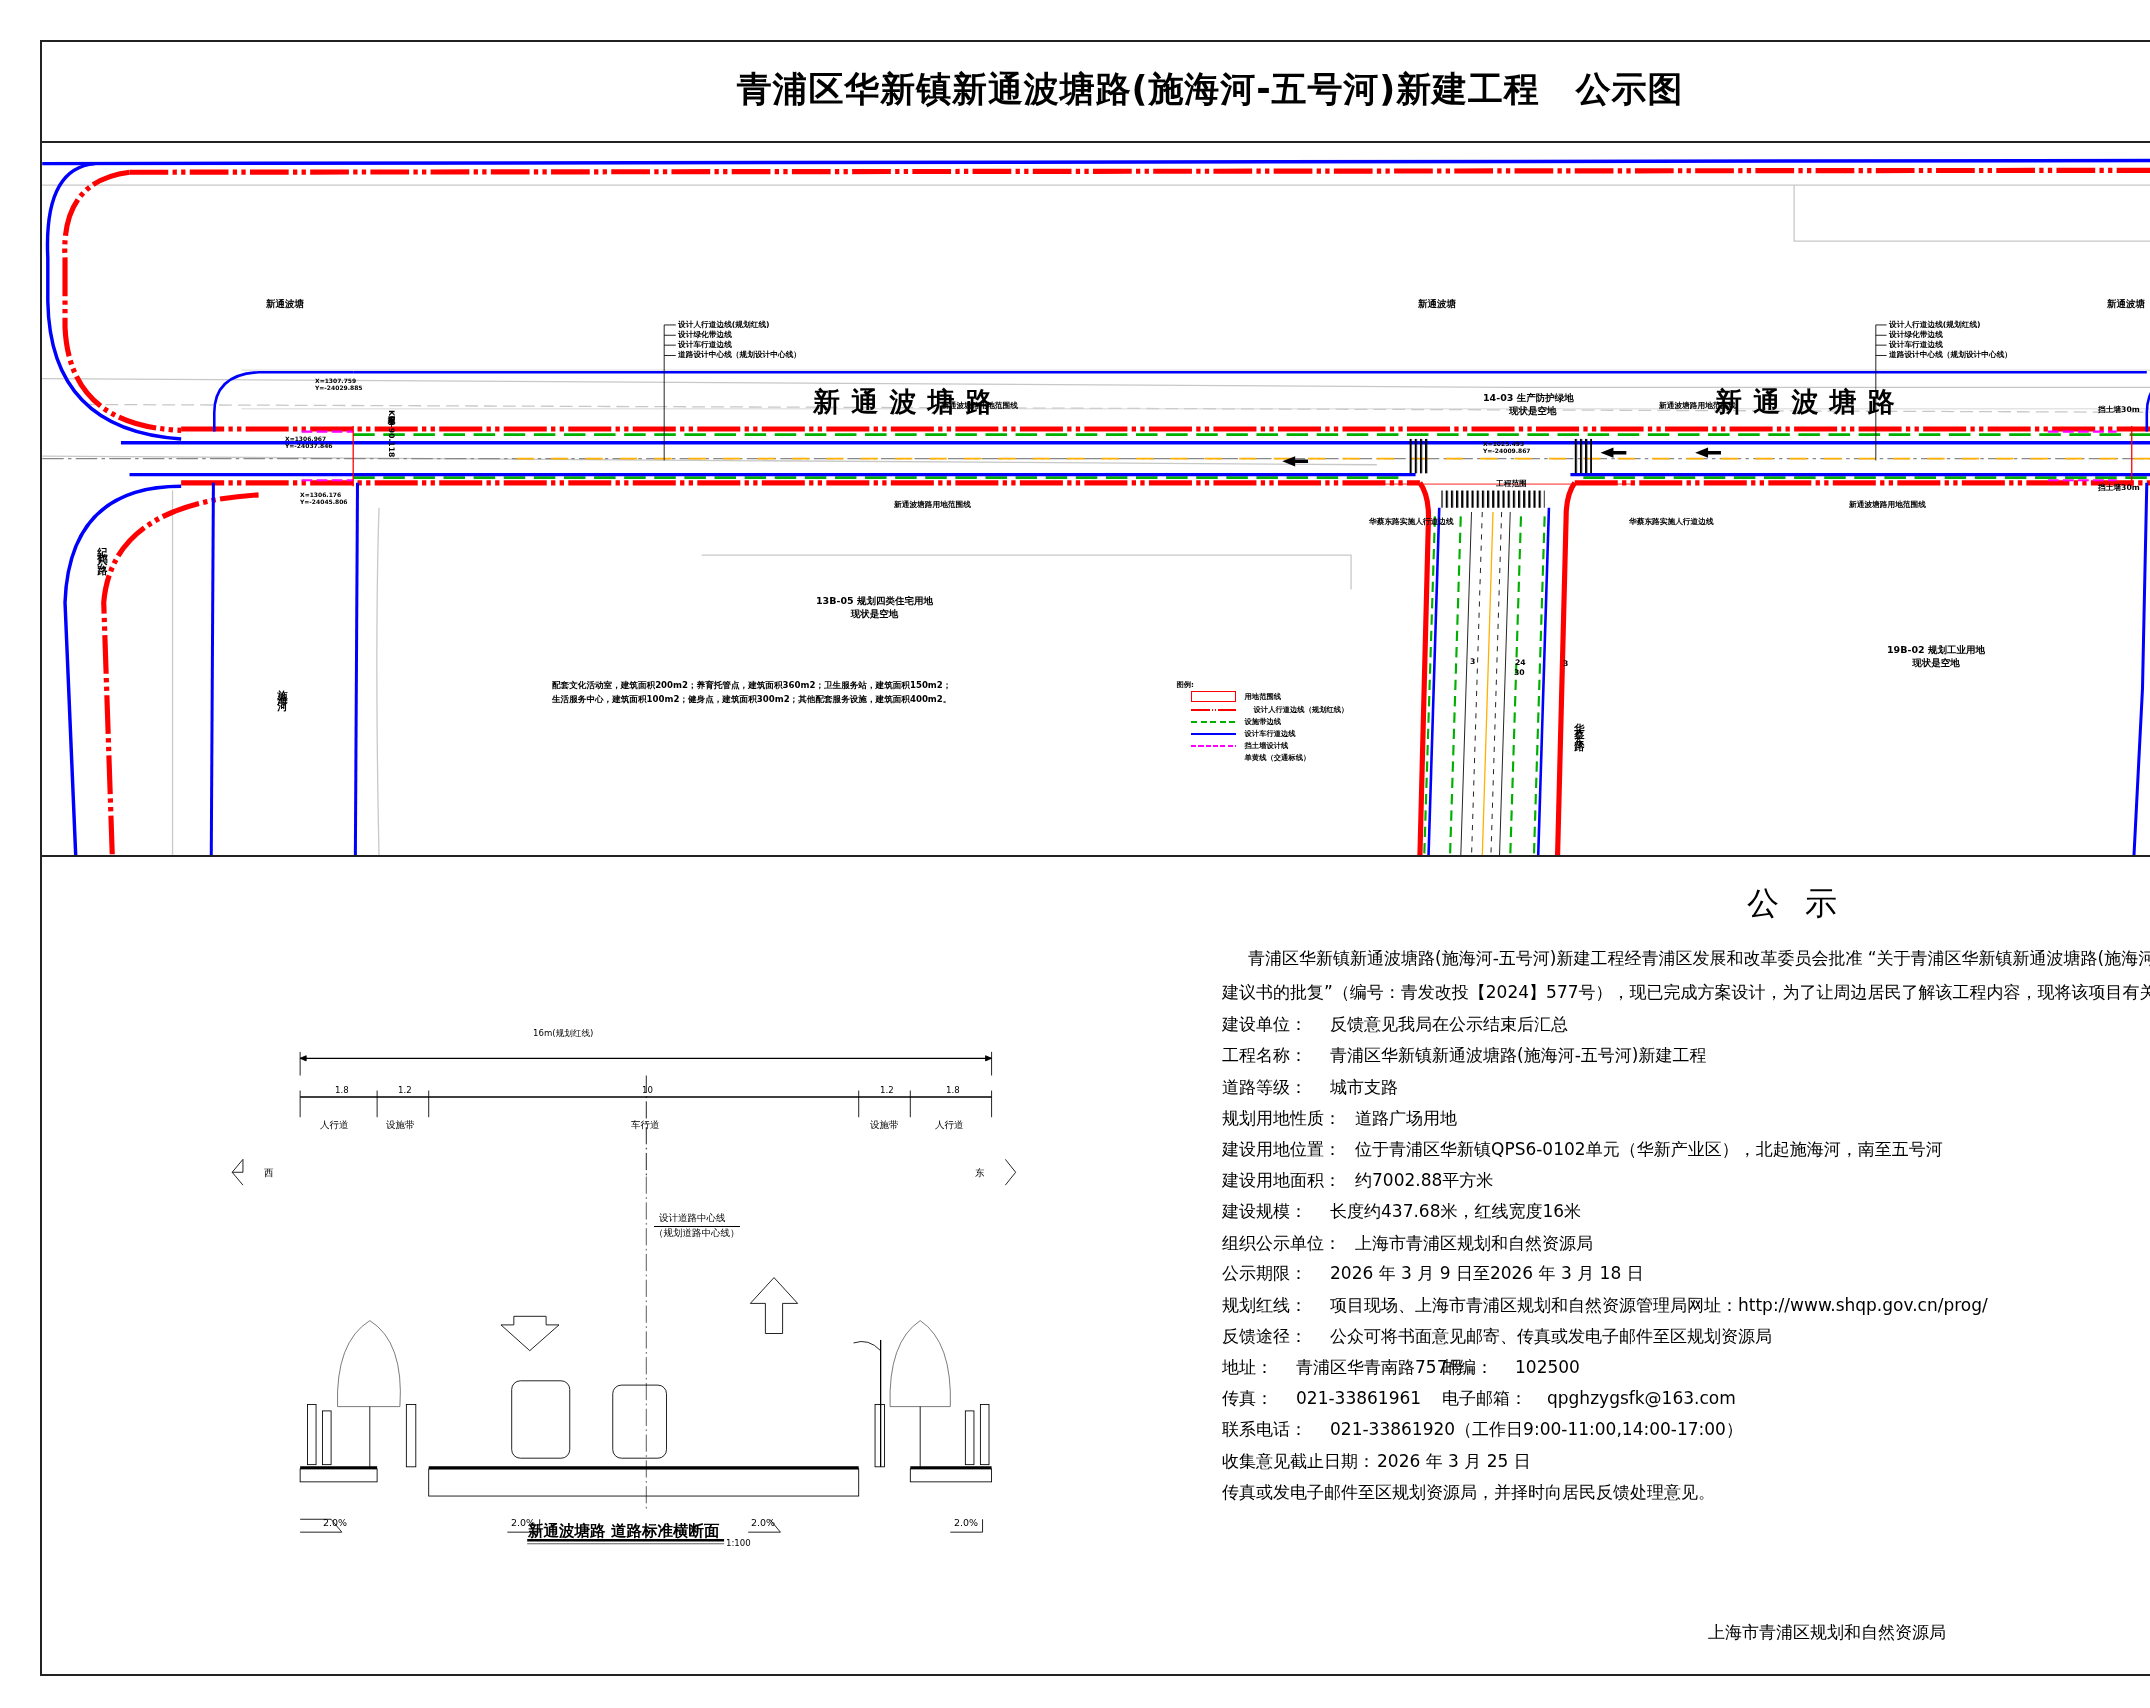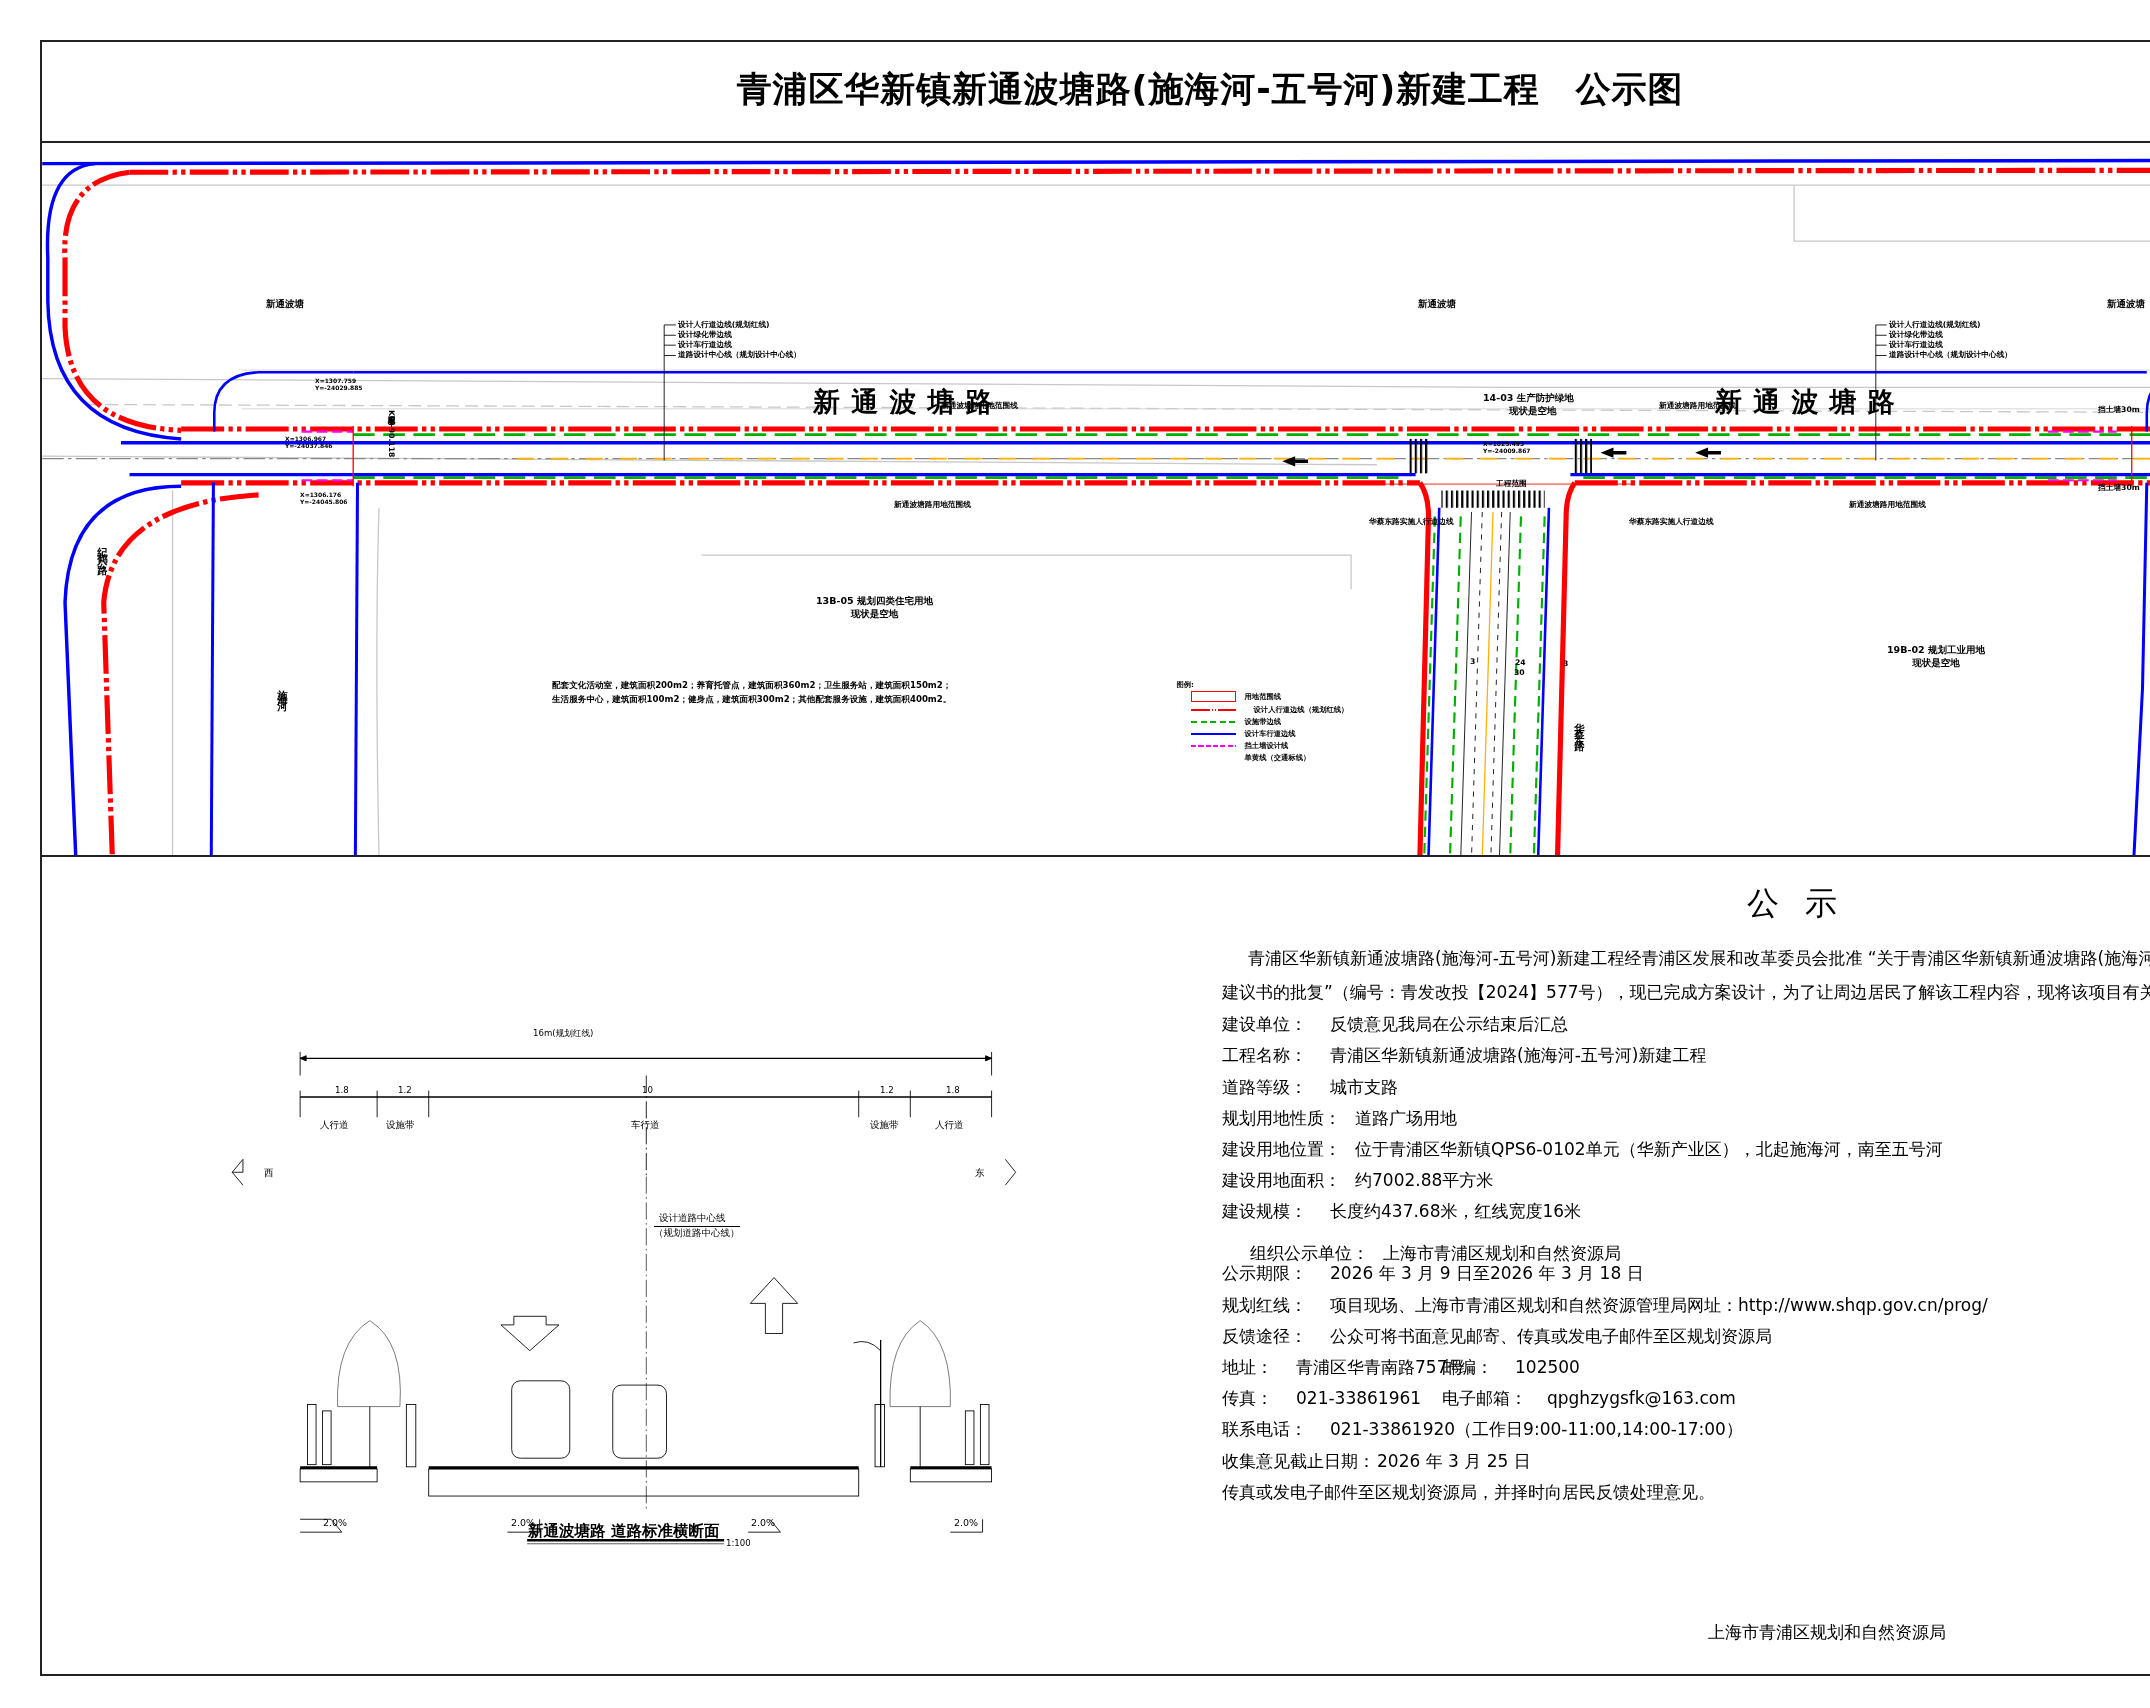--- a/index.html
+++ b/index.html
@@ -327,21 +327,21 @@
   <div class="para" style="top:77px; left:26px;">青浦区华新镇新通波塘路(施海河-五号河)新建工程经青浦区发展和改革委员会批准 “关于青浦区华新镇新通波塘路(施海河-五号河)新建工程项目</div>
   <div class="para" style="top:111px;">建议书的批复”（编号：青发改投【2024】577号），现已完成方案设计，为了让周边居民了解该工程内容，现将该项目有关情况公示如下：</div>
 
   <div class="para" style="top:143px;"><span class="row-label" style="width:108px">建设单位：</span><span>反馈意见我局在公示结束后汇总</span></div>
   <div class="para" style="top:174px;"><span class="row-label" style="width:108px">工程名称：</span><span>青浦区华新镇新通波塘路(施海河-五号河)新建工程</span></div>
   <div class="para" style="top:206px;"><span class="row-label" style="width:108px">道路等级：</span><span>城市支路</span></div>
   <div class="para" style="top:237px;"><span class="row-label" style="width:133px">规划用地性质：</span><span>道路广场用地</span></div>
   <div class="para" style="top:268px;"><span class="row-label" style="width:133px">建设用地位置：</span><span>位于青浦区华新镇QPS6-0102单元（华新产业区），北起施海河，南至五号河</span></div>
   <div class="para" style="top:299px;"><span class="row-label" style="width:133px">建设用地面积：</span><span>约7002.88平方米</span></div>
   <div class="para" style="top:330px;"><span class="row-label" style="width:108px">建设规模：</span><span>长度约437.68米，红线宽度16米</span></div>
-  <div class="para" style="top:372px;margin-left:28px;"><span class="row-label" style="width:133px">组织公示单位：</span><span>上海市青浦区规划和自然资源局</span></div>
+  <div class="para" style="top:362px;"><span class="row-label" style="width:133px">组织公示单位：</span><span>上海市青浦区规划和自然资源局</span></div>
   <div class="para" style="top:392px;"><span class="row-label" style="width:108px">公示期限：</span><span>2026 年 3 月 9 日至2026 年 3 月 18 日</span></div>
   <div class="para" style="top:424px;"><span class="row-label" style="width:108px">规划红线：</span><span>项目现场、上海市青浦区规划和自然资源管理局网址：http://www.shqp.gov.cn/prog/</span></div>
   <div class="para" style="top:455px;"><span class="row-label" style="width:108px">反馈途径：</span><span>公众可将书面意见邮寄、传真或发电子邮件至区规划资源局</span></div>
 
   <div class="para" style="top:486px;">
     <span class="row-label" style="width:74px">地址：</span><span class="row-label" style="width:146px">青浦区华青南路757号</span><span class="row-label" style="width:73px">邮编：</span><span>102500</span>
   </div>
   <div class="para" style="top:517px;">
     <span class="row-label" style="width:74px">传真：</span><span class="row-label" style="width:146px">021-33861961</span><span class="row-label" style="width:105px">电子邮箱：</span><span>qpghzygsfk@163.com</span>
   </div>

